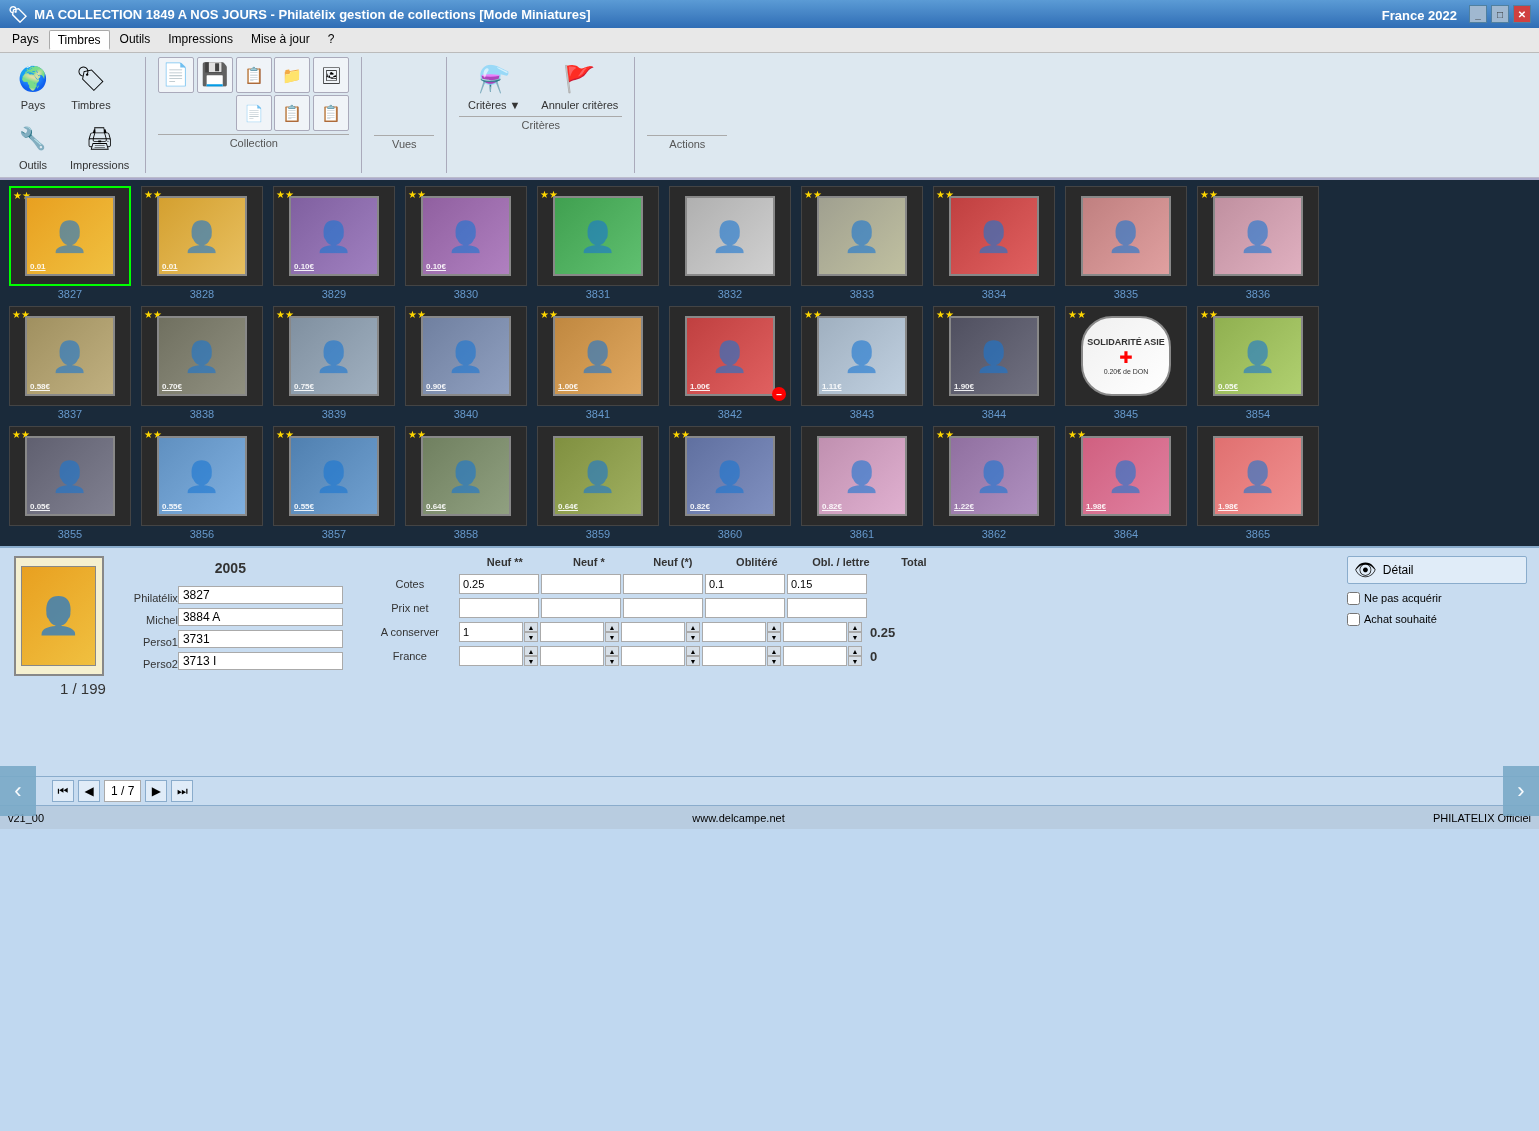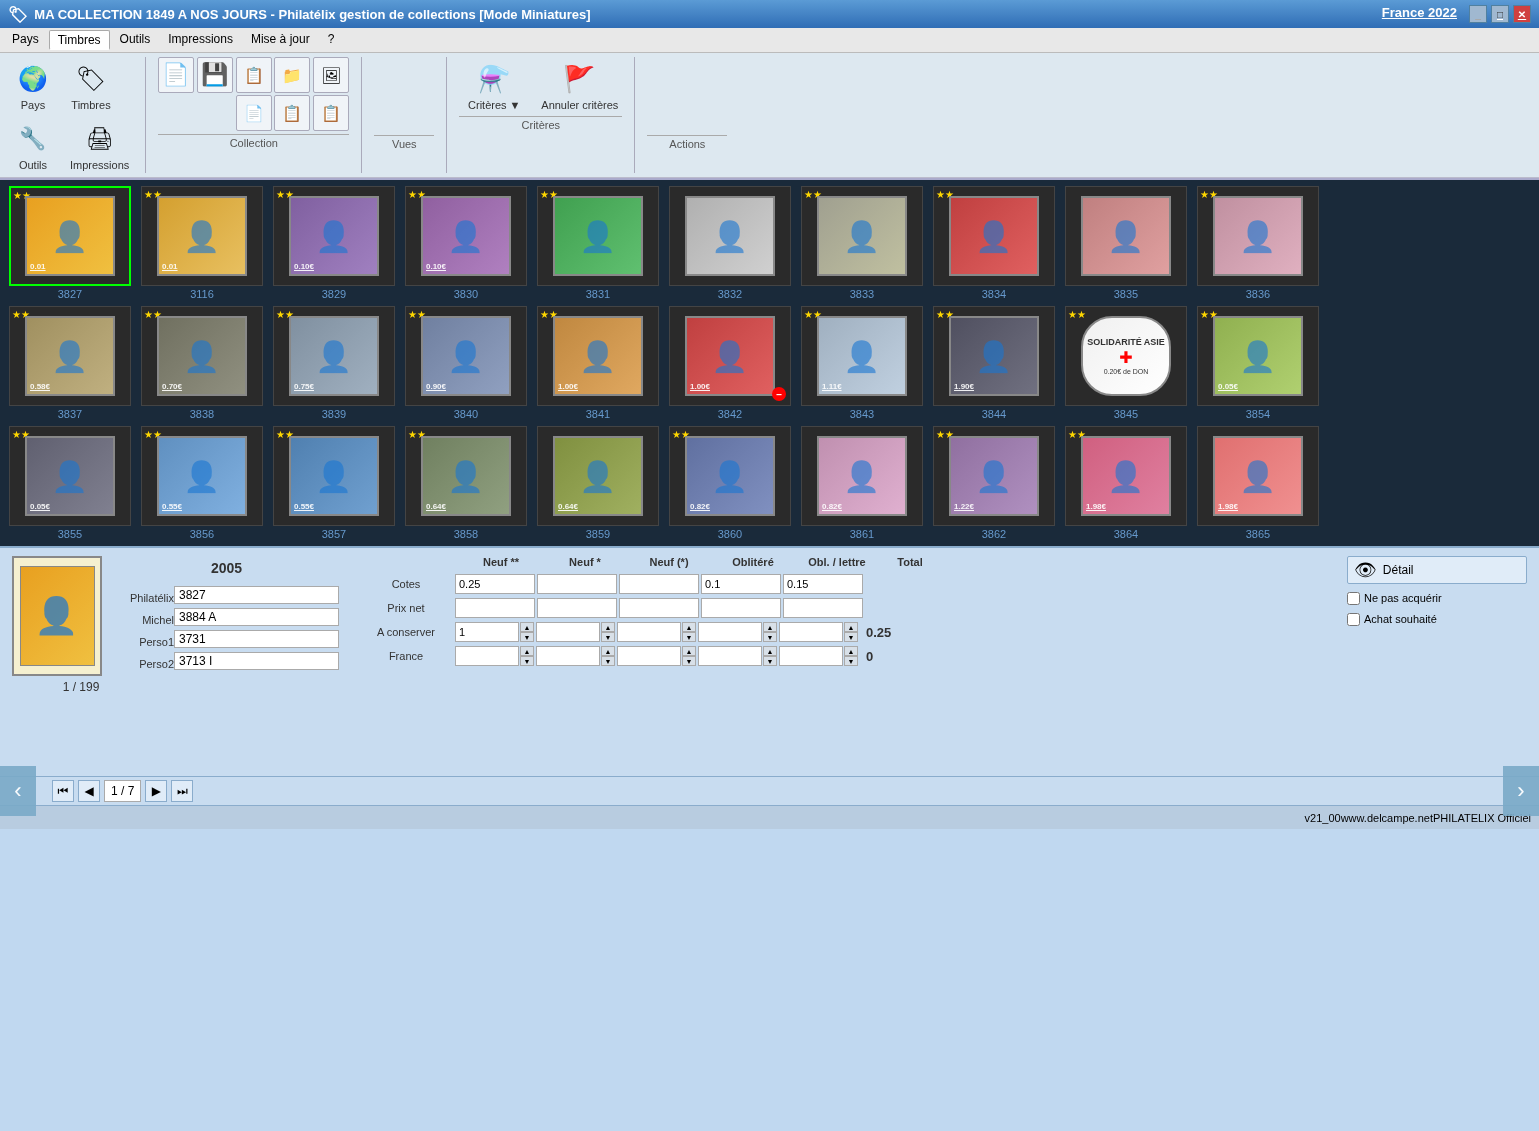--- a/index.html
+++ b/index.html
@@ -188,21 +188,21 @@
       display: flex; align-items: center; justify-content: center;
       font-size: 28px;
     }
     .detail-stamp-wrapper {
       display: flex;
       flex-direction: column;
       align-items: center;
       gap: 4px;
     }
     .detail-page-info {
-      font-size: 12px;
+      font-size: 15px;
       color: #333;
       margin-left: 48px;
     }
     .detail-field-row {
       display: flex;
       align-items: flex-end;
     }
     .detail-field-label {
       color: #333;
       font-size: 11px;
@@ -316,21 +316,21 @@
       background: white;
       border: 1px solid #aaa;
       height: 22px;
       display: flex; align-items: center;
     }
     
     .status-bar {
       background: #b8cce0;
       border-top: 1px solid #8aaccc;
       display: flex;
-      justify-content: flex-end;
+      justify-content: space-between;
       align-items: center;
       padding: 2px 8px;
       font-size: 11px;
       height: 24px;
     }
 
     
     .toolbar-divider {
       width: 1px;
       background: #aab;
@@ -380,21 +380,21 @@
     }
   </style>
 </head>
 <body>
 
 <div class="title-bar">
   <div class="title-bar-left">
     <span style="font-size:16px;">🏷</span>
     <span>MA COLLECTION 1849 A NOS JOURS - Philatélix gestion de collections [Mode Miniatures]</span>
   </div>
-  <div style="display:flex;align-items:flex-start;gap:12px;text-decoration:underline;">
+  <div style="display:flex;align-items:flex-end;gap:12px;">
     <span style="font-size:13px;font-weight:bold;">France 2022</span>
     <div class="title-bar-controls">
       <div class="title-btn">_</div>
       <div class="title-btn">□</div>
       <div class="title-btn" style="background:#d04040;color:white;">✕</div>
     </div>
   </div>
 </div>
 
 <div class="menu-bar">
@@ -504,21 +504,21 @@
       <span class="stamp-number">3827</span>
     </div>
     <div class="stamp-cell">
       <div class="stamp-img-container">
         <span class="stamp-stars">★★</span>
         <div class="stamp-body s3828">
           <span style="font-size:30px;color:rgba(255,255,255,0.6);">👤</span>
           <span class="stamp-value-text">0.01</span>
         </div>
       </div>
-      <span class="stamp-number">3116</span>
+      <span class="stamp-number">3828</span>
     </div>
     <div class="stamp-cell">
       <div class="stamp-img-container">
         <span class="stamp-stars">★★</span>
         <div class="stamp-body s3829">
           <span style="font-size:30px;color:rgba(255,255,255,0.6);">👤</span>
           <span class="stamp-value-text">0.10€</span>
         </div>
       </div>
       <span class="stamp-number">3829</span>

